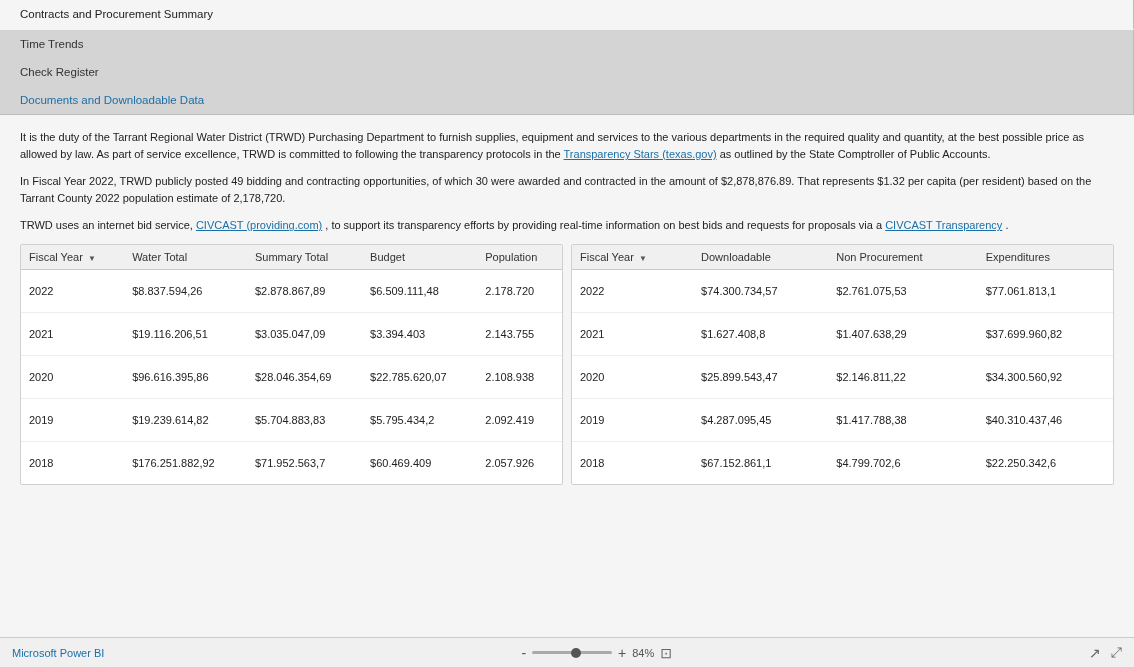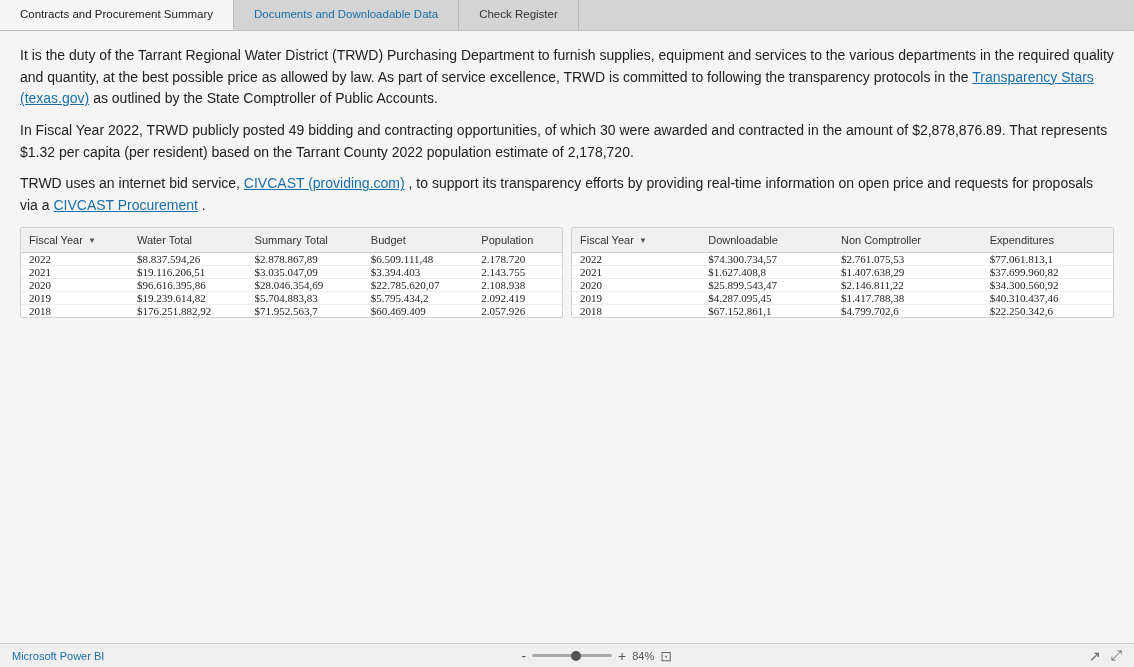--- a/index.html
+++ b/index.html
@@ -10,21 +10,21 @@
       width: 1134px;
       height: 667px;
       overflow: hidden;
       display: flex;
       flex-direction: column;
     }
 
     
     .tab-bar {
       display: flex;
-      flex-direction: row;
+      flex-direction: column;
       background: #d4d4d4;
       border-bottom: 1px solid #bbb;
       flex-shrink: 0;
     }
     .tab {
       padding: 8px 20px;
       cursor: pointer;
       font-size: 11.5px;
       color: #333;
       border-right: 1px solid #bbb;
@@ -49,21 +49,21 @@
       overflow: hidden;
     }
 
     .content-inner {
       padding: 14px 20px 10px 20px;
       flex: 1;
       overflow: auto;
     }
 
     .description-text {
-      font-size: 14px;
+      font-size: 11px;
       color: #222;
       line-height: 1.55;
       margin-bottom: 10px;
     }
     .description-text a, .link {
       color: #1a6fa8;
       text-decoration: underline;
       cursor: pointer;
     }
 
@@ -98,26 +98,25 @@
       padding: 6px 8px;
       text-align: left;
       font-weight: 500;
       color: #333;
       border-bottom: 1px solid #ccc;
       white-space: nowrap;
       font-size: 11px;
     }
 
     td {
-      padding: 0 8px;
+      padding: 15px 8px;
       color: #222;
       border-bottom: 1px solid #eee;
       white-space: nowrap;
       font-size: 11px;
-      font-family: Liberation Serif, serif;
     }
 
     tr:last-child td {
       border-bottom: none;
     }
 
     .sort-icon {
       display: inline-block;
       font-size: 8px;
       color: #555;
@@ -126,21 +125,21 @@
     }
 
     
     .bottom-bar {
       background: #f0f0f0;
       border-top: 1px solid #ccc;
       display: flex;
       align-items: center;
       justify-content: space-between;
       padding: 4px 12px;
-      height: 24px;
+      height: 30px;
       flex-shrink: 0;
     }
 
     .powerbi-link {
       color: #1a6fa8;
       text-decoration: none;
       font-size: 11px;
       cursor: pointer;
     }
 
@@ -198,47 +197,50 @@
       cursor: pointer;
     }
   </style>
 </head>
 <body>
 
 <div class="tab-bar">
   <div class="tab active">
     <span>Contracts and Procurement Summary</span>
   </div>
+  <div class="tab">
+    <span>Time Trends</span>
+  </div>
+  <div class="tab">
+    <span>Check Register</span>
+  </div>
   <div class="tab link-style">
     <span>Documents and Downloadable Data</span>
-  </div>
-  <div class="tab">
-    <span>Check Register</span>
   </div>
 </div>
 
 <div class="main-content">
   <div class="content-inner">
 
     <p class="description-text">
       <span>It is the duty of the Tarrant Regional Water District (TRWD) Purchasing Department to furnish supplies, equipment and services to the various departments in the required quality and quantity, at the best possible price as allowed by law. As part of service excellence, TRWD is committed to following the transparency protocols in the</span>
       <a class="link">Transparency Stars (texas.gov)</a>
       <span> as outlined by the State Comptroller of Public Accounts.</span>
     </p>
 
 
     <p class="description-text">
       <span>In Fiscal Year 2022, TRWD publicly posted 49 bidding and contracting opportunities, of which 30 were awarded and contracted in the amount of $2,878,876.89. That represents $1.32 per capita (per resident) based on the Tarrant County 2022 population estimate of 2,178,720.</span>
     </p>
 
     <p class="description-text">
       <span>TRWD uses an internet bid service,</span>
       <a class="link">CIVCAST (providing.com)</a>
-      <span>, to support its transparency efforts by providing real-time information on open price and requests for proposals via a</span>
-      <a class="link">CIVCAST Procurement</a>
+      <span>, to support its transparency efforts by providing real-time information on best bids and requests for proposals via a</span>
+      <a class="link">CIVCAST Transparency</a>
       <span>.</span>
     </p>
 
     <div class="tables-section">
 
       <div class="table-container">
         <table>
           <thead>
             <tr>
               <th>
@@ -304,21 +306,21 @@
           <thead>
             <tr>
               <th>
                 <span>Fiscal Year</span>
                 <span class="sort-icon">▼</span>
               </th>
               <th>
                 <span>Downloadable</span>
               </th>
               <th>
-                <span>Non Comptroller</span>
+                <span>Non Procurement</span>
               </th>
               <th>
                 <span>Expenditures</span>
               </th>
             </tr>
           </thead>
           <tbody id="table2-body">
           <tr>
                 <td>2022</td>
                 <td>$74.300.734,57</td>

